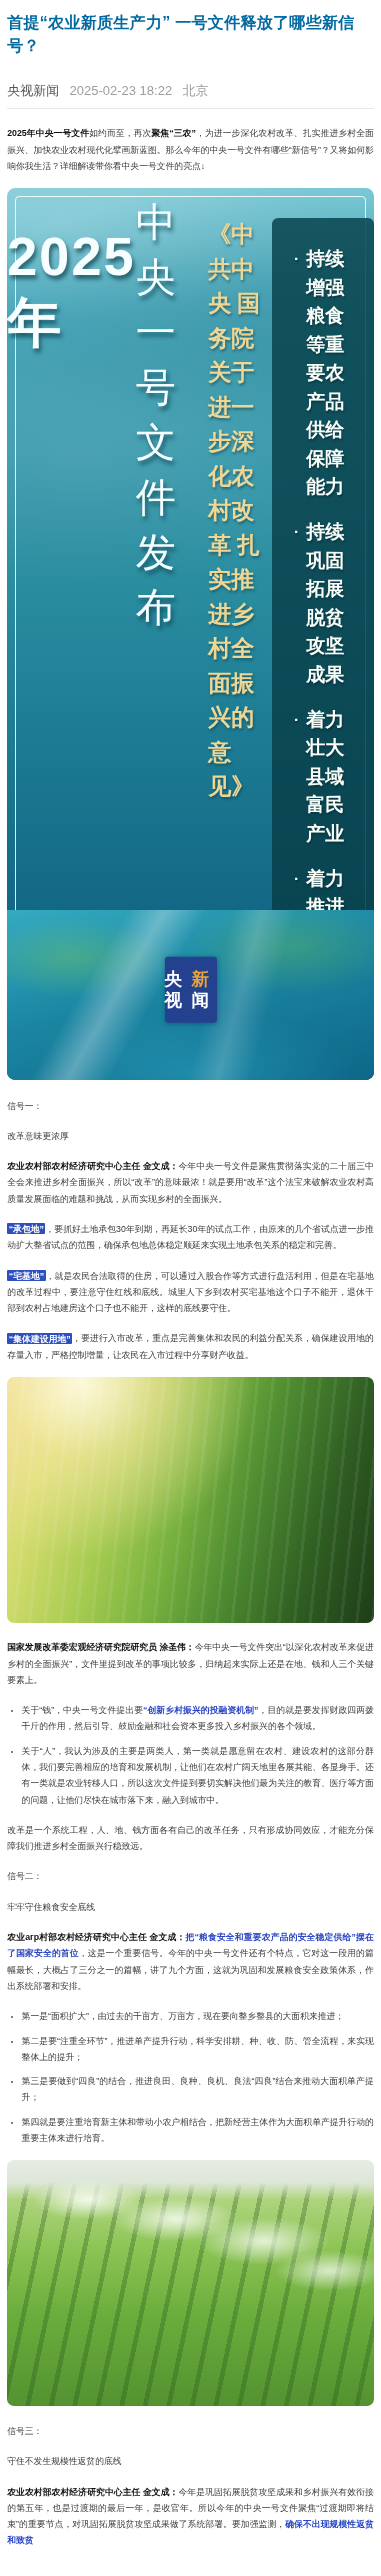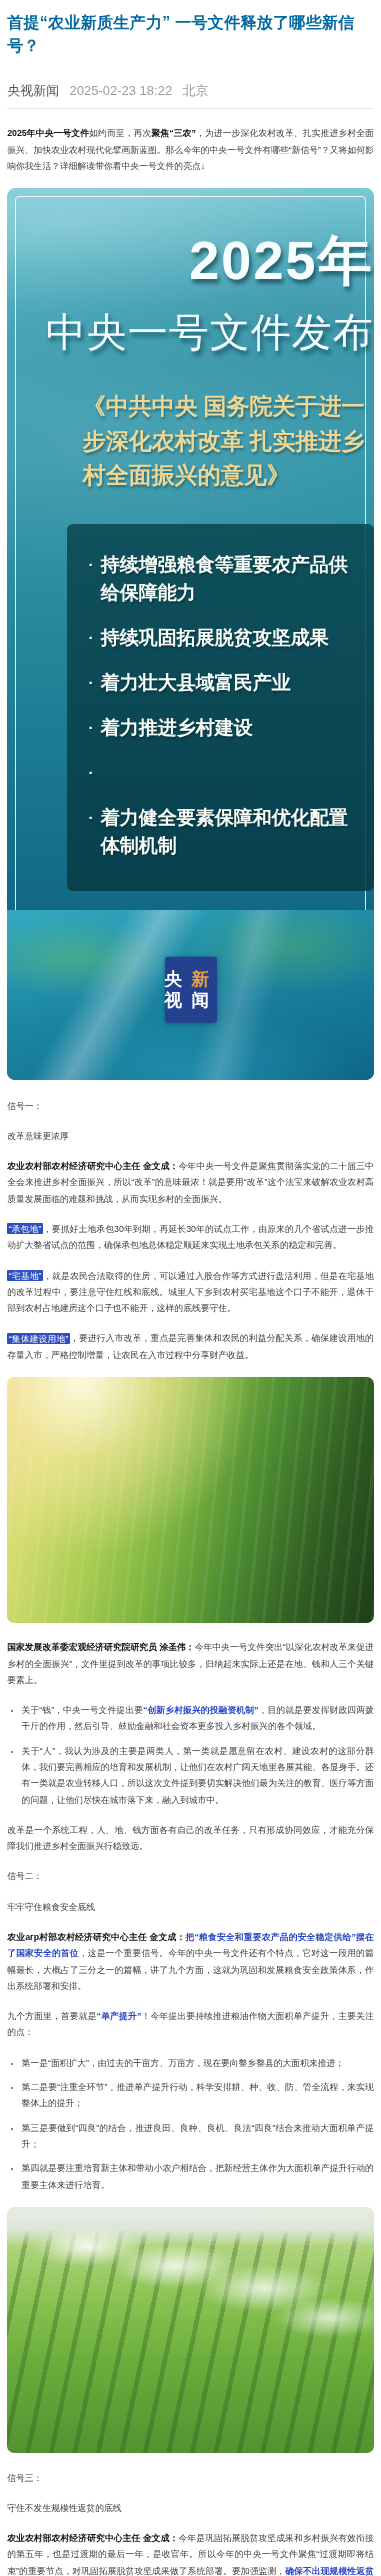--- a/index.html
+++ b/index.html
@@ -20,40 +20,40 @@
   .byline .source { color:#555; }
   .byline .date, .byline .loc { color:#9d9d9d; }
   .divider { border-bottom:0.5px solid #e8e8e8; margin:0 0 16.5px; }
 
   
   .para, .label { font-size:8.8px; line-height:1.85; text-align:justify; margin-bottom:14px; color:#3a3a3a; }
   .label { text-align:left; }
   .seg-speaker { font-weight:700; color:#111; }
   .seg-bold   { font-weight:700; color:#111;margin-top:24px; }
   .seg-blue   { font-weight:700; color:#2a46c4; }
-  .seg-tag    { font-weight:400; color:#ffffff; background:#2d4fc0; padding:0.5px 1.5px; border-radius:1px; }
+  .seg-tag    { font-weight:700; color:#ffffff; background:#2d4fc0; padding:0.5px 1.5px; border-radius:1px; }
   ul.blist { margin:0 0 14px 4.1px; padding-left:10.3px; }
   ul.blist li { font-size:8.8px; line-height:1.85; text-align:justify; margin-bottom:8.2px; color:#3a3a3a; }
   ul.blist li::marker { color:#555; font-size:7.2px; }
 
   
   .infographic {
     position:relative; height:892px; border-radius:8.2px; overflow:hidden;
     margin:3.1px 0 17.5px;
     background:
       radial-gradient(ellipse 464px 155px at 15% 4%, rgba(255,255,255,.20), transparent 60%),
       radial-gradient(ellipse 567px 196px at 85% 14%, rgba(8,80,100,.18), transparent 65%),
       radial-gradient(ellipse 618px 216px at 20% 30%, rgba(255,255,255,.10), transparent 60%),
       linear-gradient(180deg,#7cc9d6 0%,#58b3c4 9%,#41a0b2 20%,#3295a8 32%,#2a8c9f 45%,#1f7f96 58%,#166f8a 74%,#0f6080 88%,#0c5878 100%);
   }
   .ig-frame {
     position:absolute; inset:8.2px; border:1.5px solid rgba(255,255,255,.85);
     border-radius:4.1px; pointer-events:none; z-index:1;
   }
-  .ig-inner { position:relative; z-index:2; display:flex; flex-direction:column; align-items:flex-end; height:100%; }
+  .ig-inner { position:relative; z-index:2; display:flex; flex-direction:row; align-items:flex-start; height:100%; }
   .ig-year {
     margin-top:37px; font-size:54px; font-weight:700; letter-spacing:2.1px;
     color:#f6feff; text-shadow:2.1px 3.6px 4.6px rgba(5,50,65,.65), 0 0 1px rgba(255,255,255,.6);
   }
   .ig-headline {
     margin-top:7.2px; font-size:40px; font-weight:400; letter-spacing:1px;
     color:#f4fdff; text-shadow:2.1px 3.6px 4.6px rgba(5,50,65,.65);
   }
   .ig-doc {
     margin-top:30px; width:291px; font-family:"Liberation Serif","DejaVu Serif",serif;
@@ -177,21 +177,20 @@
       <div class="photo v1"></div>
       <p class="para"><span class="seg-speaker">国家发展改革委宏观经济研究院研究员 涂圣伟：</span><span>今年中央一号文件突出“以深化农村改革来促进乡村的全面振兴”，文件里提到改革的事项比较多，归纳起来实际上还是在地、钱和人三个关键要素上。</span></p>
       <ul class="blist">
         <li><span>关于“钱”，中央一号文件提出要</span><span class="seg-blue">“创新乡村振兴的投融资机制”</span><span>，目的就是要发挥财政四两拨千斤的作用，然后引导、鼓励金融和社会资本更多投入乡村振兴的各个领域。</span></li>
         <li><span>关于“人”，我认为涉及的主要是两类人，第一类就是愿意留在农村、建设农村的这部分群体，我们要完善相应的培育和发展机制，让他们在农村广阔天地里各展其能、各显身手。还有一类就是农业转移人口，所以这次文件提到要切实解决他们最为关注的教育、医疗等方面的问题，让他们尽快在城市落下来，融入到城市中。</span></li>
       </ul>
       <p class="para"><span>改革是一个系统工程，人、地、钱方面各有自己的改革任务，只有形成协同效应，才能充分保障我们推进乡村全面振兴行稳致远。</span></p>
       <p class="label">信号二：</p>
       <p class="label">牢牢守住粮食安全底线</p>
       <p class="para"><span class="seg-speaker">农业агр村部农村经济研究中心主任 金文成：</span><span class="seg-blue">把“粮食安全和重要农产品的安全稳定供给”摆在了国家安全的首位</span><span>，这是一个重要信号。今年的中央一号文件还有个特点，它对这一段用的篇幅最长，大概占了三分之一的篇幅，讲了九个方面，这就为巩固和发展粮食安全政策体系，作出系统部署和安排。</span></p>
-      <p class="para"><span>九个方面里，首要就是</span><span class="seg-blue">“单产提升”</span><span>！今年提出要持续推进粮油作物大面积单产提升，主要关注的点：</span></p>
       <ul class="blist">
         <li><span>第一是“面积扩大”，由过去的千亩方、万亩方，现在要向整乡整县的大面积来推进；</span></li>
         <li><span>第二是要“注重全环节”，推进单产提升行动，科学安排耕、种、收、防、管全流程，来实现整体上的提升；</span></li>
         <li><span>第三是要做到“四良”的结合，推进良田、良种、良机、良法“四良”结合来推动大面积单产提升；</span></li>
         <li><span>第四就是要注重培育新主体和带动小农户相结合，把新经营主体作为大面积单产提升行动的重要主体来进行培育。</span></li>
       </ul>
       <div class="photo v2"></div>
       <p class="label">信号三：</p>
       <p class="label">守住不发生规模性返贫的底线</p>
       <p class="para"><span class="seg-speaker">农业农村部农村经济研究中心主任 金文成：</span><span>今年是巩固拓展脱贫攻坚成果和乡村振兴有效衔接的第五年，也是过渡期的最后一年，是收官年。所以今年的中央一号文件聚焦“过渡期即将结束”的重要节点，对巩固拓展脱贫攻坚成果做了系统部署。要加强监测，</span><span class="seg-blue">确保不出现规模性返贫和致贫</span></p>

